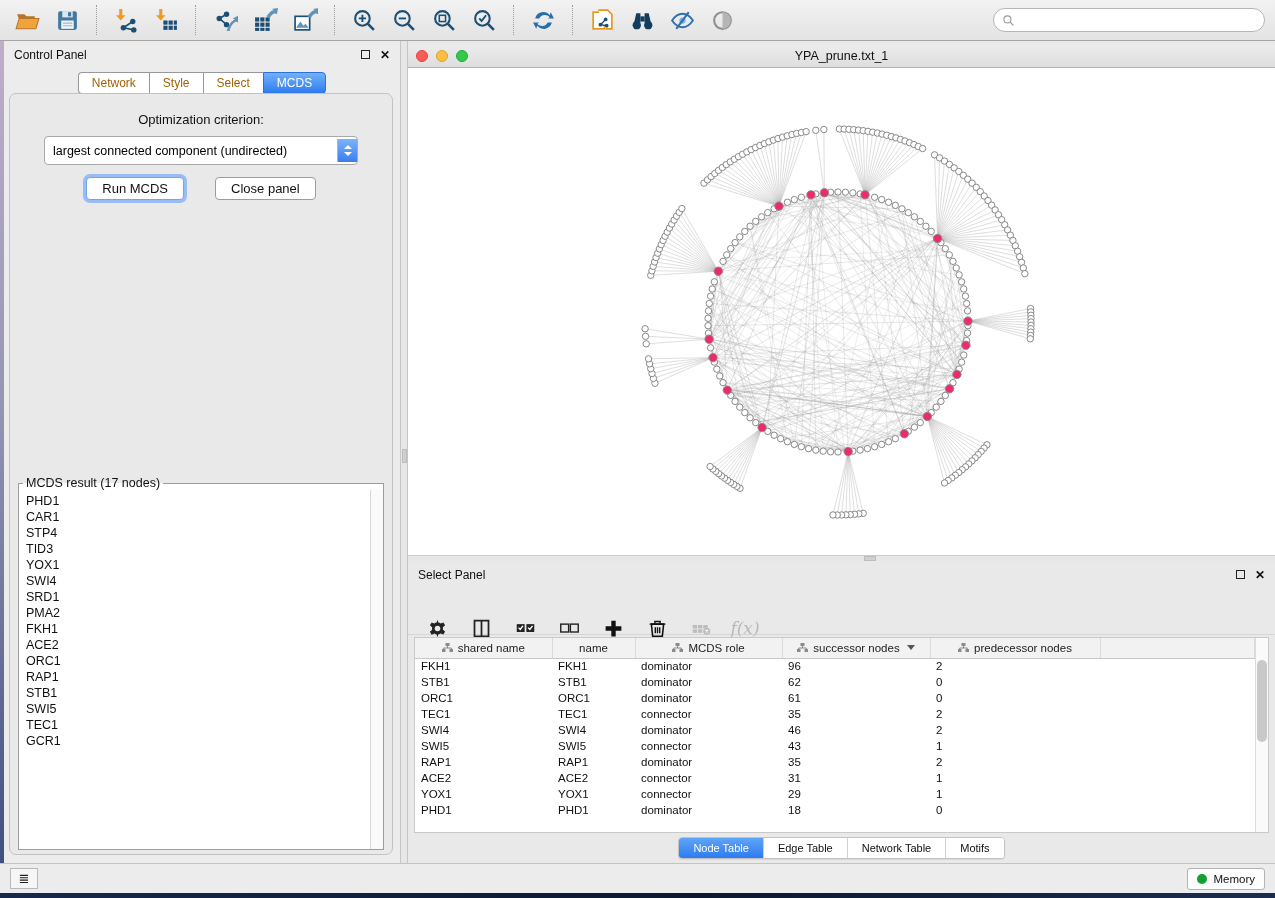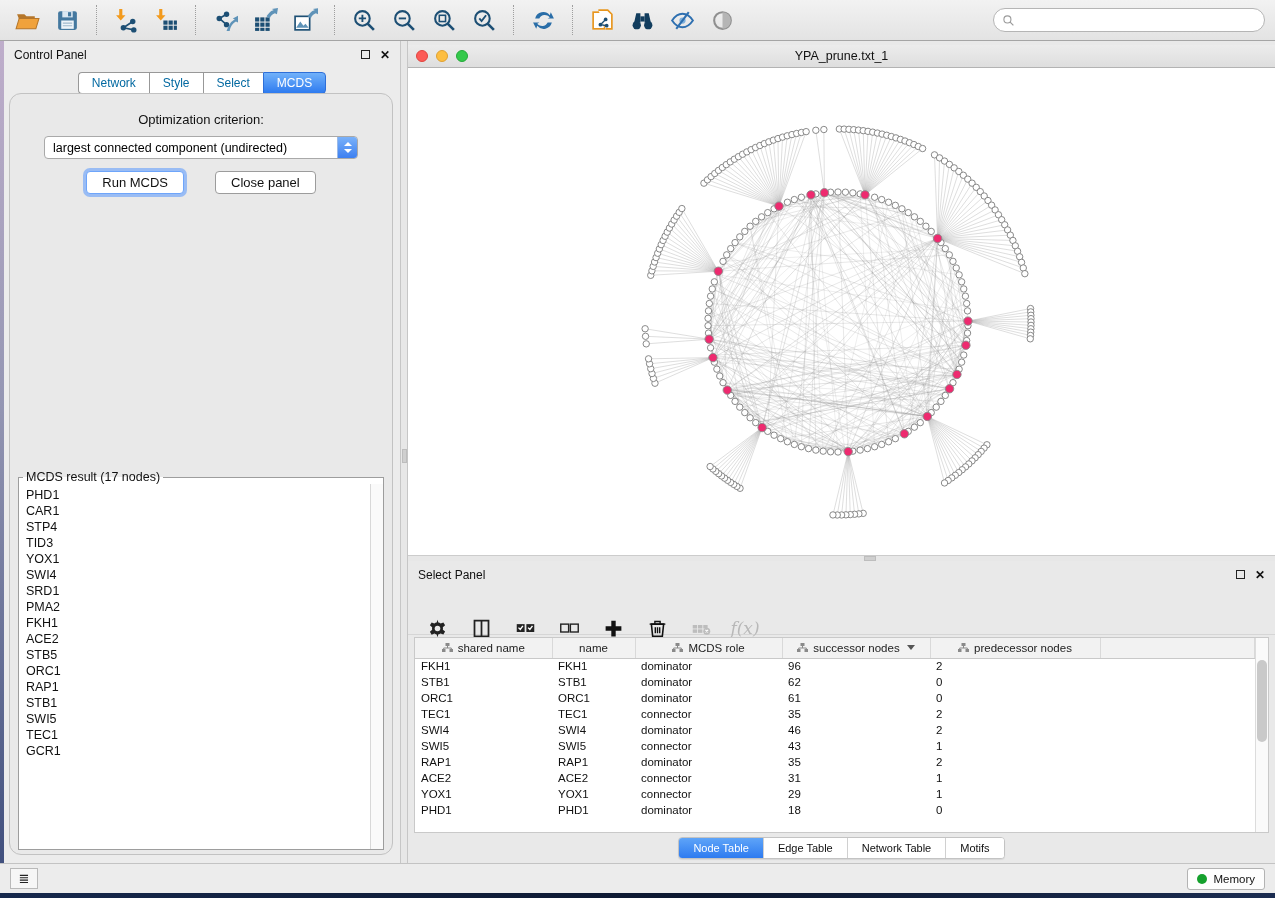--- a/index.html
+++ b/index.html
@@ -15,27 +15,27 @@
   .searchbox input{border:none;outline:none;flex:1;font-size:12px;background:transparent;}
   
   .main{flex:1;display:flex;min-height:0;position:relative;}
   .main::before{content:'';position:absolute;left:0;top:0;bottom:0;width:4px;background:linear-gradient(#bfaecb,#9395b2 45%,#41507e);z-index:5;}
   .left{width:400px;flex:0 0 400px;background:#ececec;display:flex;flex-direction:column;padding-left:4px;}
   .panel-head{height:27px;display:flex;align-items:center;padding:0 10px;font-size:12px;color:#111;}
   .panel-head .sp{flex:1;}
   .float-box{width:9px;height:9px;border:1.5px solid #222;display:inline-block;margin-right:10px;}
   .close-x{font-size:12px;font-weight:bold;color:#111;}
   .cp-tabs{display:flex;justify-content:center;padding:4px 0 0 0;}
-  .seg{font-size:12px;padding:3px 13px;background:#fff;border:1px solid #989898;border-right:none;color:#0369a1;}
+  .seg{font-size:12px;padding:3px 13px;background:#fff;border:1px solid #989898;border-right:none;color:#a16207;}
   .seg:first-child{border-radius:4px 0 0 4px;}
   .seg:last-child{border-radius:0 4px 4px 0;border-right:1px solid #989898;}
   .seg.active{background:linear-gradient(#71b1fa,#2e7bf0);color:#fff;border-color:#2e6fd8;}
-  .cp-body{flex:1;margin:-1px 7px 8px 5px;border:1px solid #c2c2c2;border-radius:12px;background:#e9e9e9;padding-top:18px;display:flex;flex-direction:column;align-items:center;}
+  .cp-body{flex:1;margin:-1px 7px 8px 5px;border:1px solid #c2c2c2;border-radius:7px;background:#e9e9e9;padding-top:18px;display:flex;flex-direction:column;align-items:center;}
   .opt-label{font-size:13px;color:#111;}
-  .dropdown{margin-top:9px;width:314px;height:23px;background:#fff;border:1px solid #a9a9a9;border-radius:4px;display:flex;align-items:center;overflow:hidden;}
+  .dropdown{margin-top:9px;width:314px;height:29px;background:#fff;border:1px solid #a9a9a9;border-radius:4px;display:flex;align-items:center;overflow:hidden;}
   .dropdown .val{flex:1;font-size:12.5px;padding:0 8px;white-space:nowrap;}
   .stepper{width:20px;height:23px;background:linear-gradient(#7db4fa,#3a7df0);display:flex;flex-direction:column;align-items:center;justify-content:center;gap:3px;border-left:1px solid #9ab9e8;}
   .stepper i{width:0;height:0;border-left:4px solid transparent;border-right:4px solid transparent;}
   .stepper .up{border-bottom:4px solid #fff;}
   .stepper .dn{border-top:4px solid #fff;}
   .btnrow{margin-top:12px;display:flex;gap:31px;}
   .mbtn{font-size:13px;padding:3px 15px;background:#fff;border:1px solid #9c9c9c;border-radius:4px;color:#111;}
   .mbtn.focused{box-shadow:0 0 0 3px rgba(110,165,250,.65);border-color:#6ea5fa;}
   fieldset.result{align-self:stretch;margin:276px 8px 4px 8px;border:1px solid #9d9d9d;background:#fff;flex:1;display:flex;min-height:0;}
   fieldset.result legend{font-size:12.5px;color:#111;padding:0 3px;margin-left:4px;}
@@ -273,21 +273,20 @@
                 <div>PHD1</div>
                 <div>CAR1</div>
                 <div>STP4</div>
                 <div>TID3</div>
                 <div>YOX1</div>
                 <div>SWI4</div>
                 <div>SRD1</div>
                 <div>PMA2</div>
                 <div>FKH1</div>
                 <div>ACE2</div>
-                <div>STB5</div>
                 <div>ORC1</div>
                 <div>RAP1</div>
                 <div>STB1</div>
                 <div>SWI5</div>
                 <div>TEC1</div>
                 <div>GCR1</div>
               </div>
             <div class="result-scroll"></div>
           </div>
         </fieldset>

